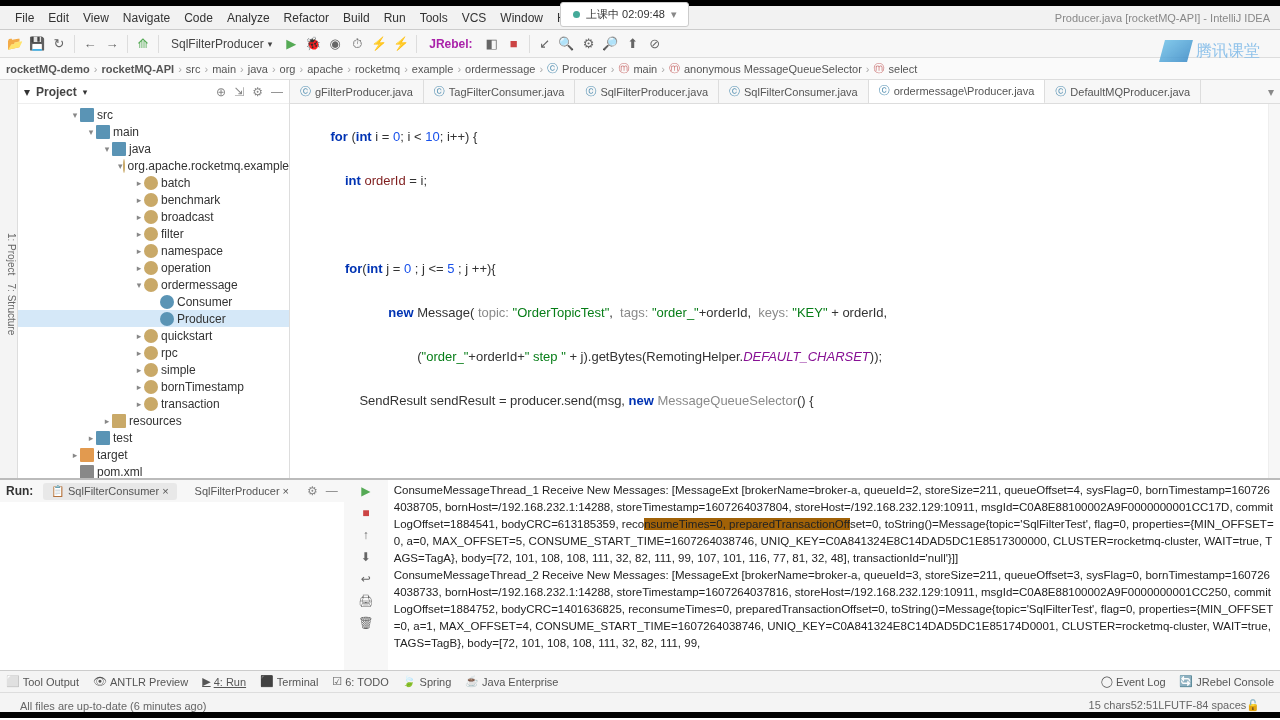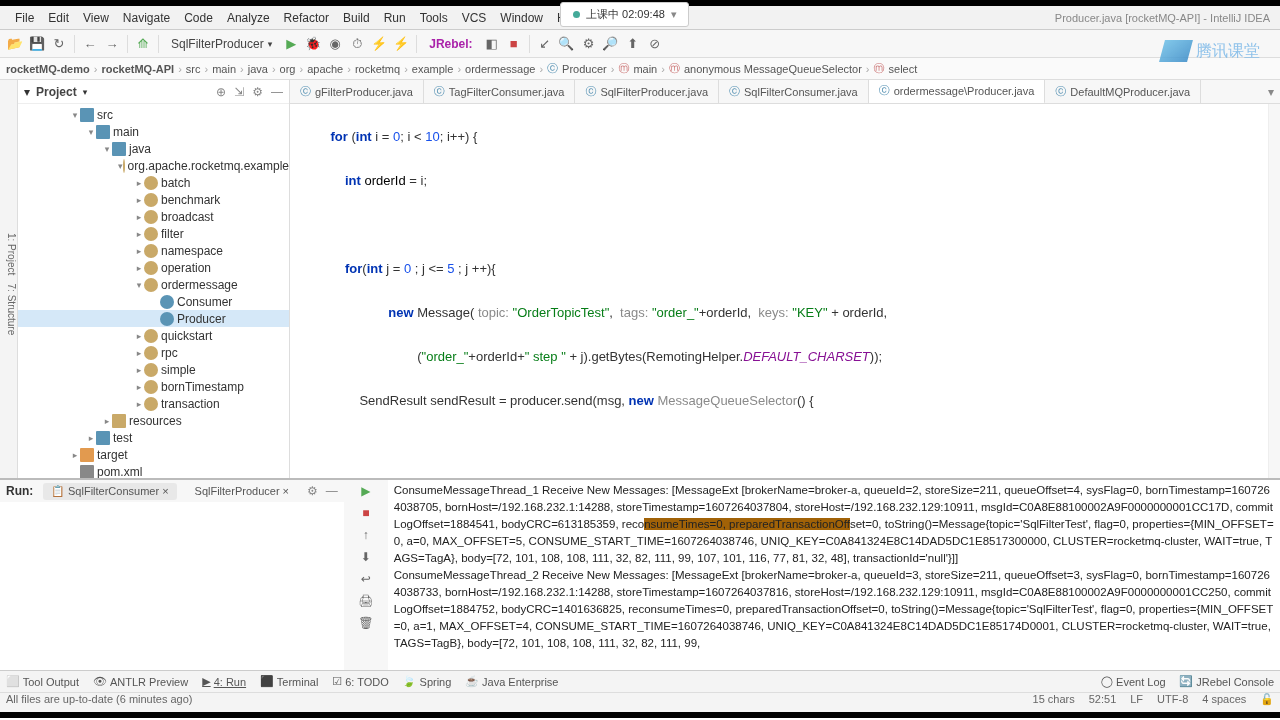--- a/index.html
+++ b/index.html
@@ -44,38 +44,38 @@
 .tabs .tab.active{background:#fff;border-bottom:2px solid #fff}
 .tabs .cls{color:#5a94b5}
 .code{flex:1;display:flex;font-family:'Consolas','Monaco',monospace;font-size:13px;line-height:22px;overflow:hidden;position:relative}
 .gutter{width:50px;background:#fff;border-right:1px solid #eee;text-align:right;padding-right:8px;color:#aaa;position:relative}
 .gutter .ln{height:22px}
 .codetext{flex:1;padding-left:8px;white-space:pre;overflow:hidden}
 .kw{color:#0033b3;font-weight:bold}
 .str{color:#067d17}
 .num{color:#1750eb}
 .param{color:#8a8a8a}
-.fld{color:#000000}
+.fld{color:#7f1d1d}
 .const{color:#871094;font-style:italic}
 .rightstripe{width:12px;background:#f7f7f7;border-left:1px solid #eee}
 .runpanel{height:192px;border-top:2px solid #bbb;display:flex;flex-direction:row}
 .runhead{height:22px;display:flex;align-items:center;padding:0 6px;background:#f7f7f7;gap:10px}
 .runhead .tab{padding:2px 8px;font-size:11px;color:#555;display:flex;align-items:center;gap:3px}
 .runhead .tab.active{background:#e8e8e8;border-radius:3px}
 .runhead .tools{margin-left:auto;display:flex;gap:8px;color:#888}
 .runbody{flex:1;display:flex;overflow:hidden}
 .runleft{width:44px;background:#f7f7f7;display:flex;flex-direction:column;align-items:center;padding-top:4px;gap:6px}
 .runleft .ic{width:16px;height:16px;color:#666;font-size:12px;text-align:center}
 .console{flex:1;font-family:'Consolas','Monaco',monospace;font-size:11.5px;line-height:17px;padding:2px 6px;overflow:hidden;white-space:pre-wrap;word-break:break-all;color:#222}
 .console .hlsel2{background:#a16207}
 .bottombar{height:22px;background:#f4f4f4;border-top:1px solid #ccc;display:flex;align-items:center;padding:0 6px;gap:14px;font-size:11px;color:#555}
 .bottombar .tab{display:flex;align-items:center;gap:3px}
 .bottombar .right{margin-left:auto;display:flex;gap:14px}
-.statusbar{height:20px;background:#f4f4f4;border-top:1px solid #ddd;display:flex;align-items:flex-start;padding:0 6px;font-size:11px;color:#666}
-.statusbar .right{margin-left:auto;display:flex;gap:14px}
+.statusbar{height:20px;background:#f4f4f4;border-top:1px solid #ddd;display:flex;align-items:flex-end;padding:0 20px;font-size:11px;color:#666}
+.statusbar .right{margin-left:auto;display:flex;}
 .watermark{position:absolute;top:40px;right:20px;color:#7bb8e8;font-size:16px;display:flex;align-items:center;gap:6px;opacity:.85}
 .watermark .cube{width:28px;height:22px;background:linear-gradient(135deg,#6ec0e8,#3a8cc8);transform:skewX(-15deg)}
 .footbar{height:6px;background:#000}
 </style>
 </head>
 <body>
 
 <div class="topbar"></div>
 
 <div class="menubar">

